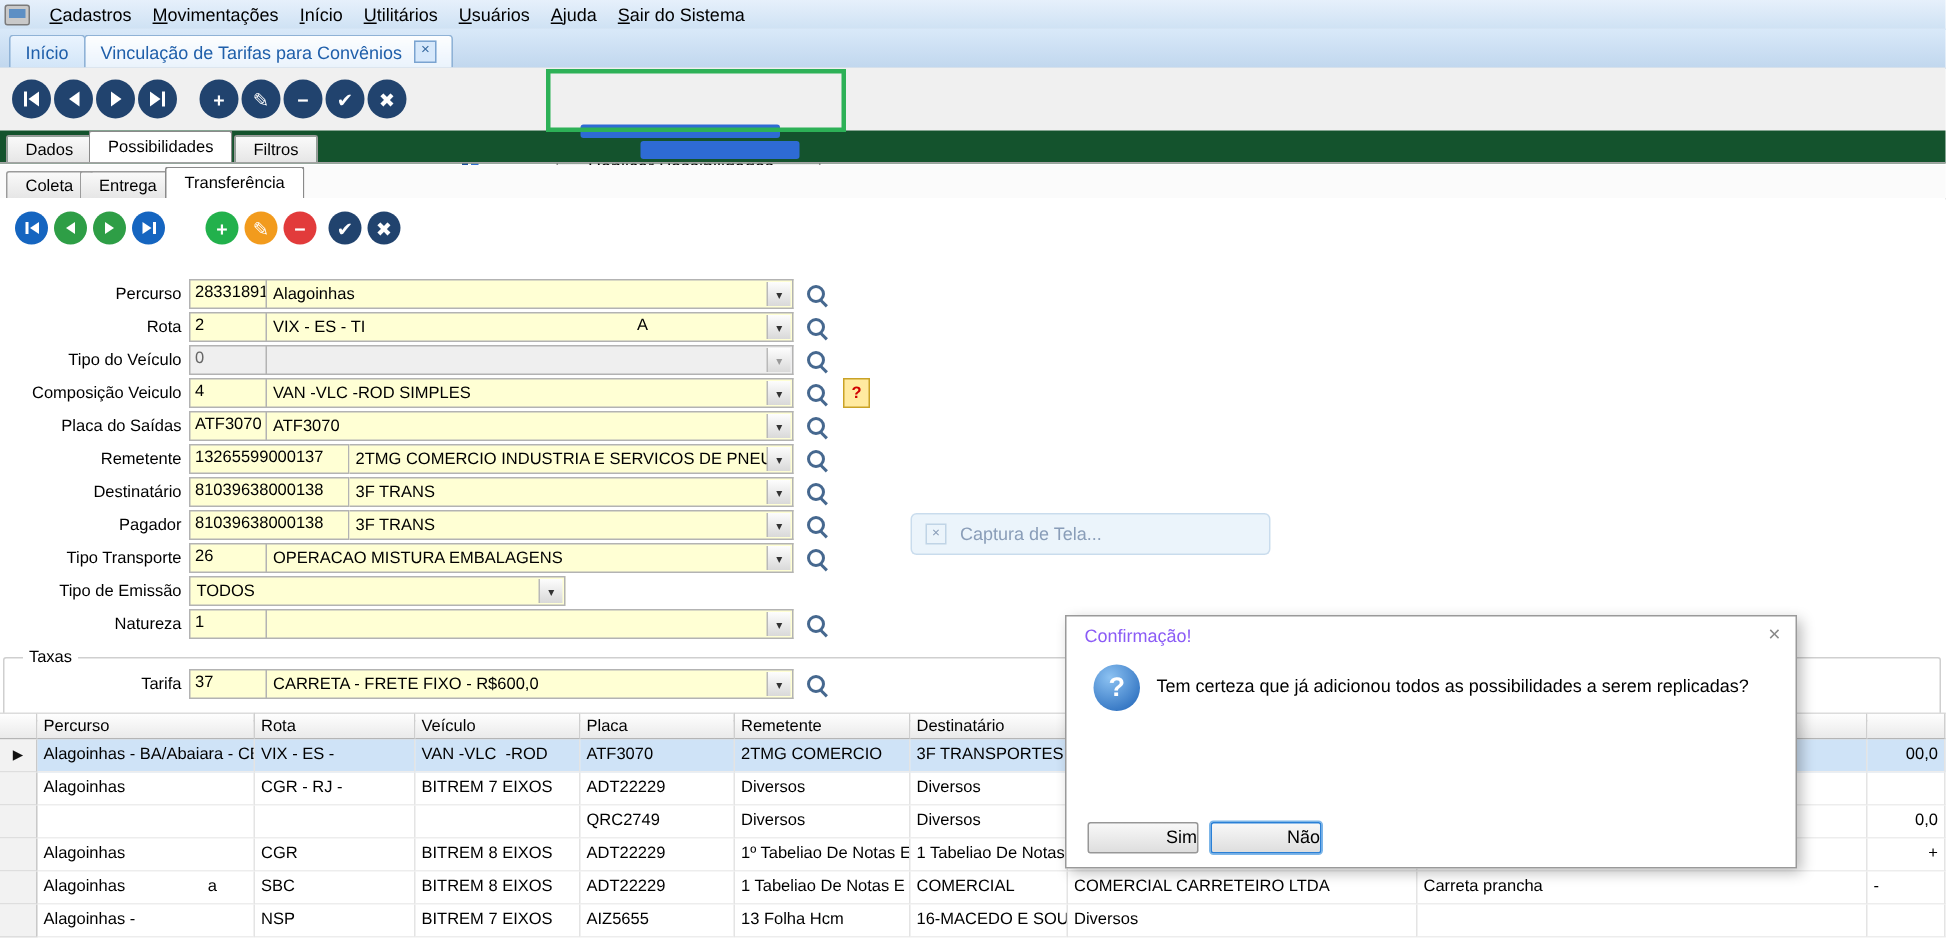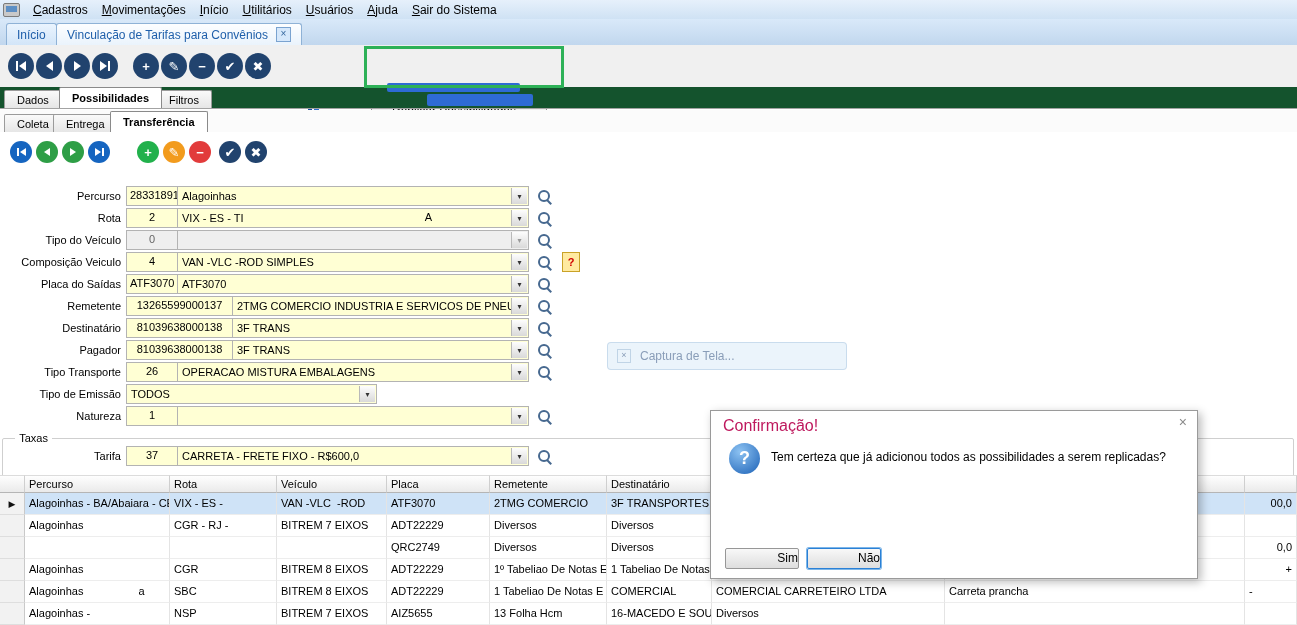--- a/index.html
+++ b/index.html
@@ -57,31 +57,31 @@
   .red1{left:387px;top:83px;width:133px;height:9px}
   .red2{left:427px;top:94px;width:106px;height:12px}
   
   .tabs2{position:absolute;top:87px;left:0;right:0;height:21px;background:#14532d;
     border-bottom:1px solid #a3a3a3}
   .tabs3{position:absolute;top:110px;left:0;right:0;height:22px;background:#fbfbfb;
     border-bottom:1px solid #a3a3a3}
   .ptab{position:absolute;bottom:0;height:17px;padding:0 12px;display:flex;align-items:center;
     border:1px solid #9b9b9b;border-bottom:none;border-radius:2px 2px 0 0;
     background:linear-gradient(#fafafa,#e6e6e6)}
-  .ptab.active{height:20px;background:#fff;font-weight:bold;border-color:#8a8a8a;z-index:1}
+  .ptab.active{height:20px;background:#fff;font-weight:normal;border-color:#8a8a8a;z-index:1}
   
   .toolbar2{position:absolute;top:132px;left:0;right:0;height:40px;background:#fff}
   .c-blue{background:#1565c0}.c-green{background:#2e9e46}
   .c-add{background:#22b14c}.c-edit{background:#f29b1d}.c-del{background:#e23b3b}
   .c-navy{background:#21436e}
   
   .frow{position:absolute;left:2px;height:20px;display:flex;align-items:center}
   .flabel{width:119px;text-align:right;padding-right:5px;white-space:nowrap}
   .fcode{width:44px;height:16px;background:#ffffd4;border:1px solid #b3b3b3;
-    text-align:center;padding:1px 3px;line-height:15px;overflow:hidden;white-space:nowrap}
+    text-align:left;padding:1px 3px;line-height:15px;overflow:hidden;white-space:nowrap}
   .wide .fcode{width:99px}
   .fcombo{width:346px;height:16px;background:#ffffd4;border:1px solid #b3b3b3;border-left:none;
     display:flex;align-items:center;position:relative;padding:1px 0 1px 4px;overflow:hidden}
   .wide .fcombo{width:291px}
   .fval{flex:1;white-space:nowrap;overflow:hidden;padding-right:18px}
   .fval2{position:absolute;right:96px;top:2px}
   .darr{position:absolute;right:1px;top:1px;bottom:1px;width:15px;
     background:linear-gradient(#fdfdfd,#d9d9d9);border-left:1px solid #b9b9b9;
     display:flex;align-items:center;justify-content:center;font-size:8px;color:#333}
   .disabled .fcode,.disabled .fcombo{background:#efefef;color:#666}
@@ -113,21 +113,21 @@
   .num{text-align:right}
   
   .capture{position:absolute;left:607px;top:342px;width:220px;height:26px;z-index:5;
     background:rgba(222,236,248,.6);border:1px solid rgba(160,190,220,.45);border-radius:4px;
     display:flex;align-items:center;gap:9px;padding:0 9px;color:rgba(95,120,155,.7);font-size:12px}
   .capx{width:12px;height:12px;border:1px solid rgba(150,180,210,.5);font-size:9px;
     line-height:11px;text-align:center;color:rgba(95,120,155,.7)}
   
   .dialog{position:absolute;left:710px;top:410px;width:486px;height:167px;background:#fff;
     border:1px solid #9a9a9a;box-shadow:3px 3px 9px rgba(0,0,0,.28);z-index:10}
-  .dtitle{position:absolute;left:12px;top:6px;color:#be185d;font-size:16px}
+  .dtitle{position:absolute;left:12px;top:6px;color:#8b5cf6;font-size:12px}
   .dclose{position:absolute;right:10px;top:4px;color:#8a8a8a;font-size:14px;line-height:14px}
   .dicon{position:absolute;left:18px;top:32px;width:31px;height:31px;border-radius:50%;
     background:radial-gradient(circle at 35% 28%,#8cc2f2,#1c61b6);color:#fff;font-weight:bold;
     font-size:18px;display:flex;align-items:center;justify-content:center}
   .dmsg{position:absolute;left:60px;top:39px;font-size:12px;white-space:nowrap}
   .dbtn{position:absolute;bottom:9px;width:74px;height:21px;box-sizing:border-box;
     background:linear-gradient(#f8f8f8,#dedede);border:1px solid #979797;border-radius:2px;
     text-align:right;line-height:19px;font-size:12px}
   .dbtn.yes{left:14px}
   .dbtn.no{left:96px;border:1px solid #2a80d6;box-shadow:0 0 0 1px #7db6e8}

